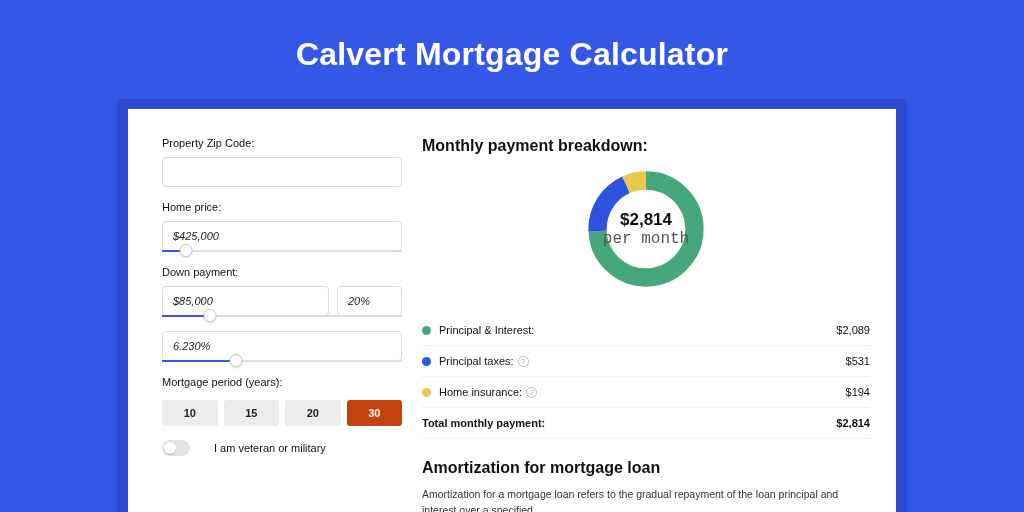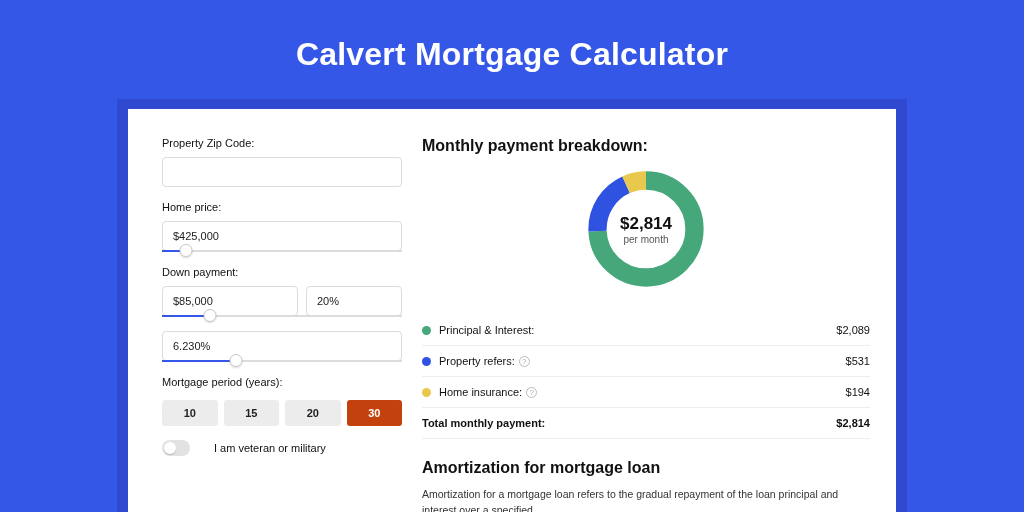--- a/index.html
+++ b/index.html
@@ -47,20 +47,21 @@
   }
   .input {
     width: 100%;
     height: 30px;
     border: 1px solid #dcdcdc;
     border-radius: 4px;
     background: #fff;
     font-size: 11px;
     color: #222;
     padding: 0 10px;
+    font-style: italic;
   }
   .field { margin-bottom: 14px; position: relative; }
 
   .slider-track {
     position: relative;
     height: 2px;
     background: #dcdcdc;
     margin-top: -1px;
   }
   .slider-fill {
@@ -75,21 +76,21 @@
     width: 13px; height: 13px;
     border-radius: 50%;
     background: #fff;
     border: 1px solid #c9c9c9;
     box-shadow: 0 1px 2px rgba(0,0,0,0.15);
     transform: translateX(-50%);
   }
 
   .row-two { display: flex; gap: 8px; }
   .row-two .input:first-child { flex: 1; }
-  .row-two .input:last-child { width: 96px; }
+  .row-two .input:last-child { width: 65px; }
 
   .period-row { display: flex; gap: 6px; margin-top: 12px; }
   .period-btn {
     flex: 1;
     height: 26px;
     border: none;
     border-radius: 3px;
     background: #ececec;
     font-size: 11px;
     font-weight: 700;
@@ -134,21 +135,21 @@
   .donut svg { width: 128px; height: 128px; transform: rotate(-90deg); }
   .donut-center {
     position: absolute;
     inset: 0;
     display: flex;
     flex-direction: column;
     align-items: center;
     justify-content: center;
   }
   .donut-amount { font-size: 17px; font-weight: 700; color: #111; }
-  .donut-sub { font-size: 10px; color: #555; }
+  .donut-sub { font-size: 16px; color: #555; font-family: Liberation Mono, monospace; }
 
   .line {
     display: flex;
     align-items: center;
     font-size: 11px;
     color: #111;
     padding: 9px 0;
     border-bottom: 1px solid #eee;
   }
   .line:last-of-type { border-bottom: none; }
@@ -264,21 +265,21 @@
         </div>
 
         <div class="line">
           <span class="dot" style="background:#46a77a"></span>
           <span class="lbl">Principal &amp; Interest:</span>
           <span class="amt">$2,089</span>
         </div>
         <div class="line">
           <span class="dot" style="background:#2f52e0"></span>
           <span class="lbl">
-            <span>Property refers:</span>
+            <span>Principal taxes:</span>
             <span class="help-ico">?</span>
           </span>
           <span class="amt">$531</span>
         </div>
         <div class="line">
           <span class="dot" style="background:#e9c94d"></span>
           <span class="lbl">
             <span>Home insurance:</span>
             <span class="help-ico">?</span>
           </span>

